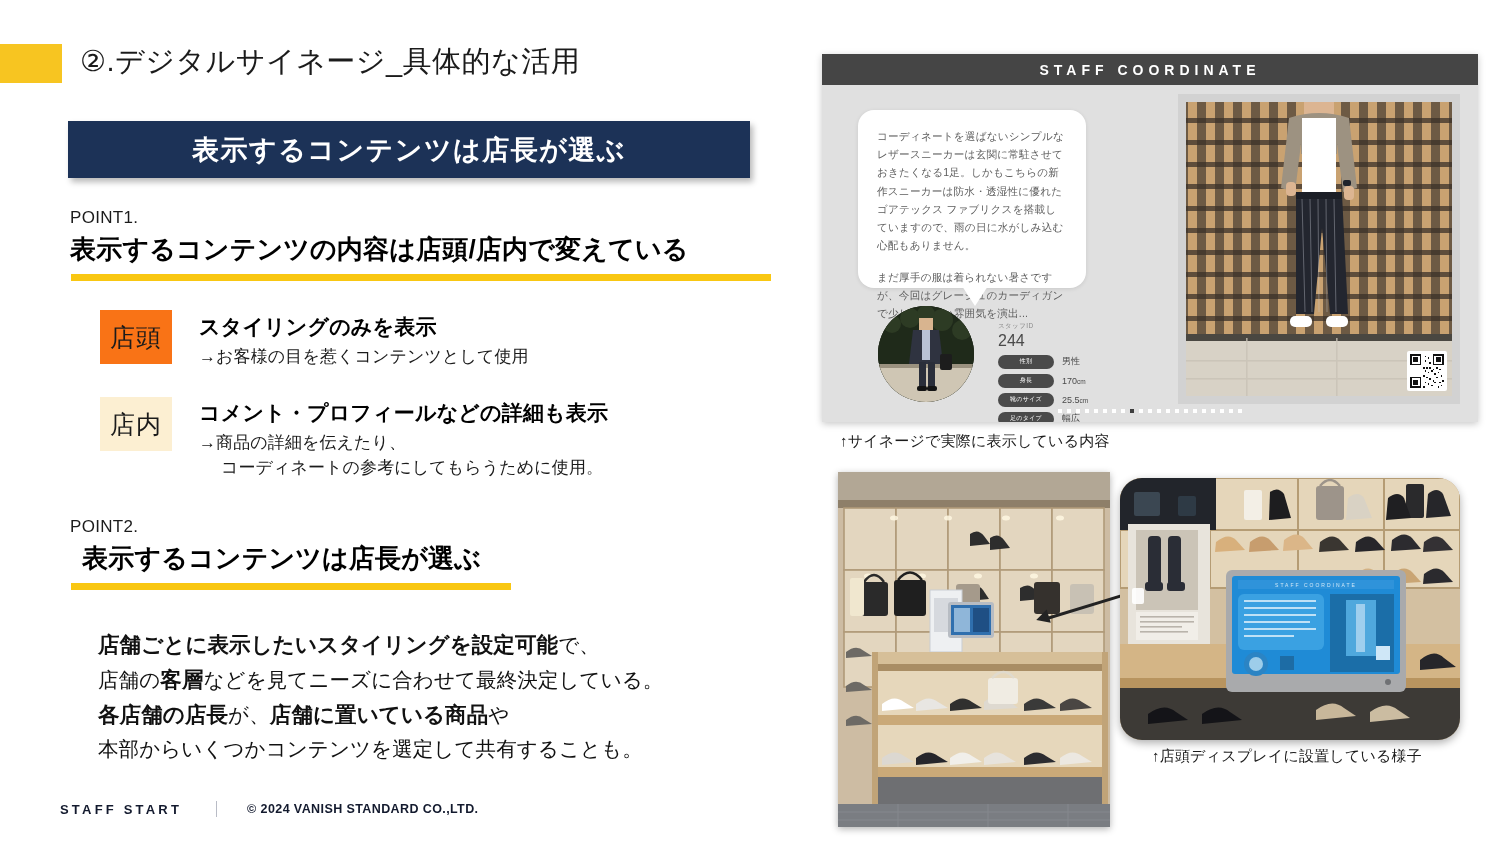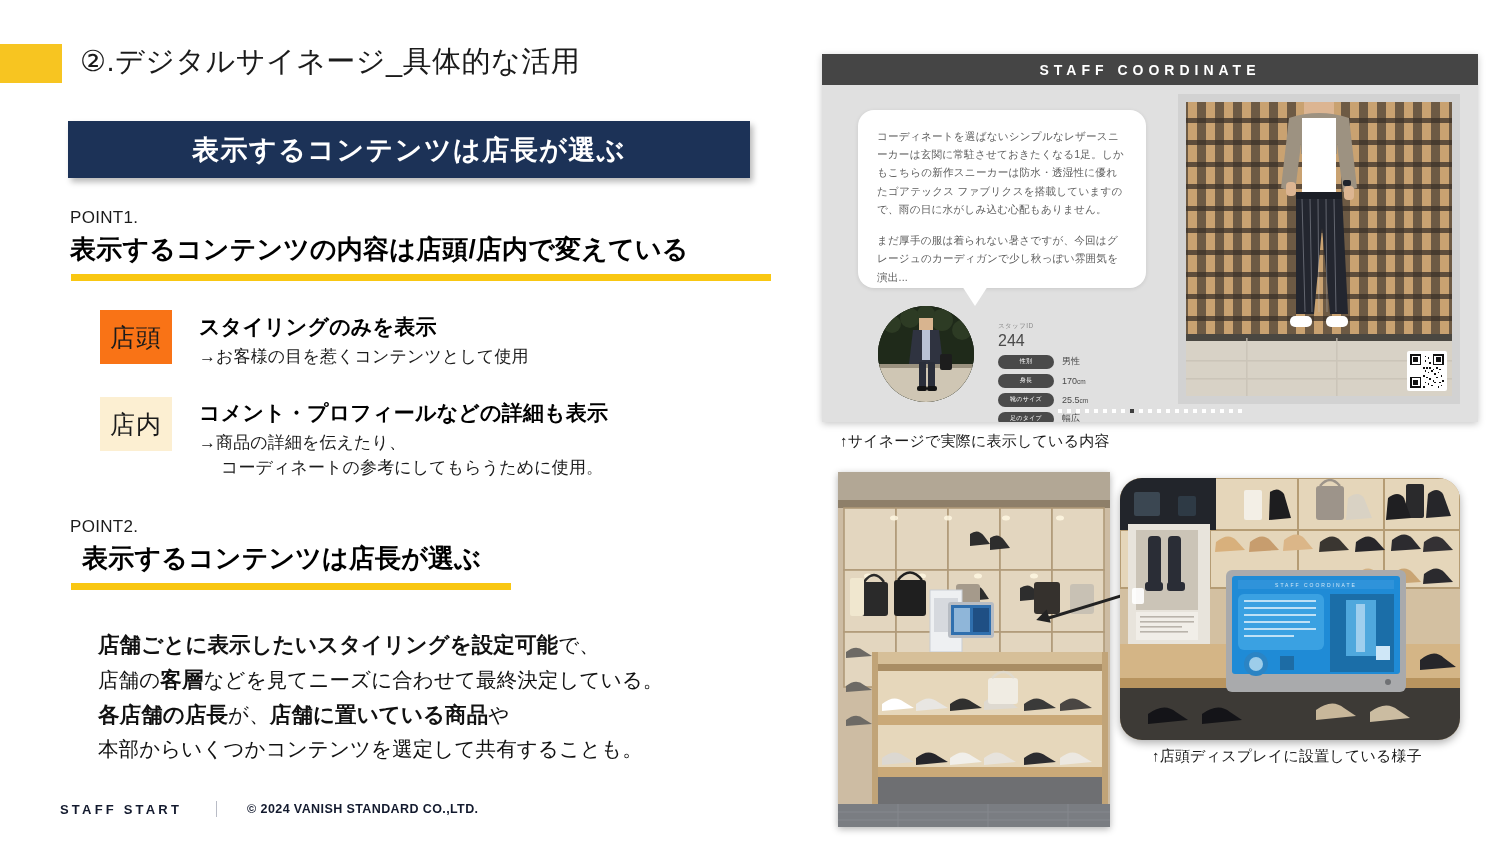--- a/index.html
+++ b/index.html
@@ -90,21 +90,21 @@
     box-shadow:0 2px 7px rgba(0,0,0,.22);
     overflow:hidden;
   }
   .signage-head{
     height:31px;background:#454545;display:flex;align-items:center;justify-content:center;
   }
   .signage-head span{
     color:#fff;font-size:14px;letter-spacing:5px;font-weight:600;
   }
   .bubble{
-    position:absolute;left:36px;top:56px;width:288px;height:178px;
+    position:absolute;left:36px;top:56px;width:228px;height:178px;
     background:#fff;border-radius:16px;box-shadow:0 1px 4px rgba(0,0,0,.10);
   }
   .bubble-tail{
     position:absolute;left:140px;top:232px;width:0;height:0;
     border-left:13px solid transparent;border-right:13px solid transparent;
     border-top:20px solid #ffffff;
   }
   .bubble p{
     margin:0;padding:0;color:#5d5d5d;font-size:10.6px;line-height:1.72;letter-spacing:.2px;
   }

